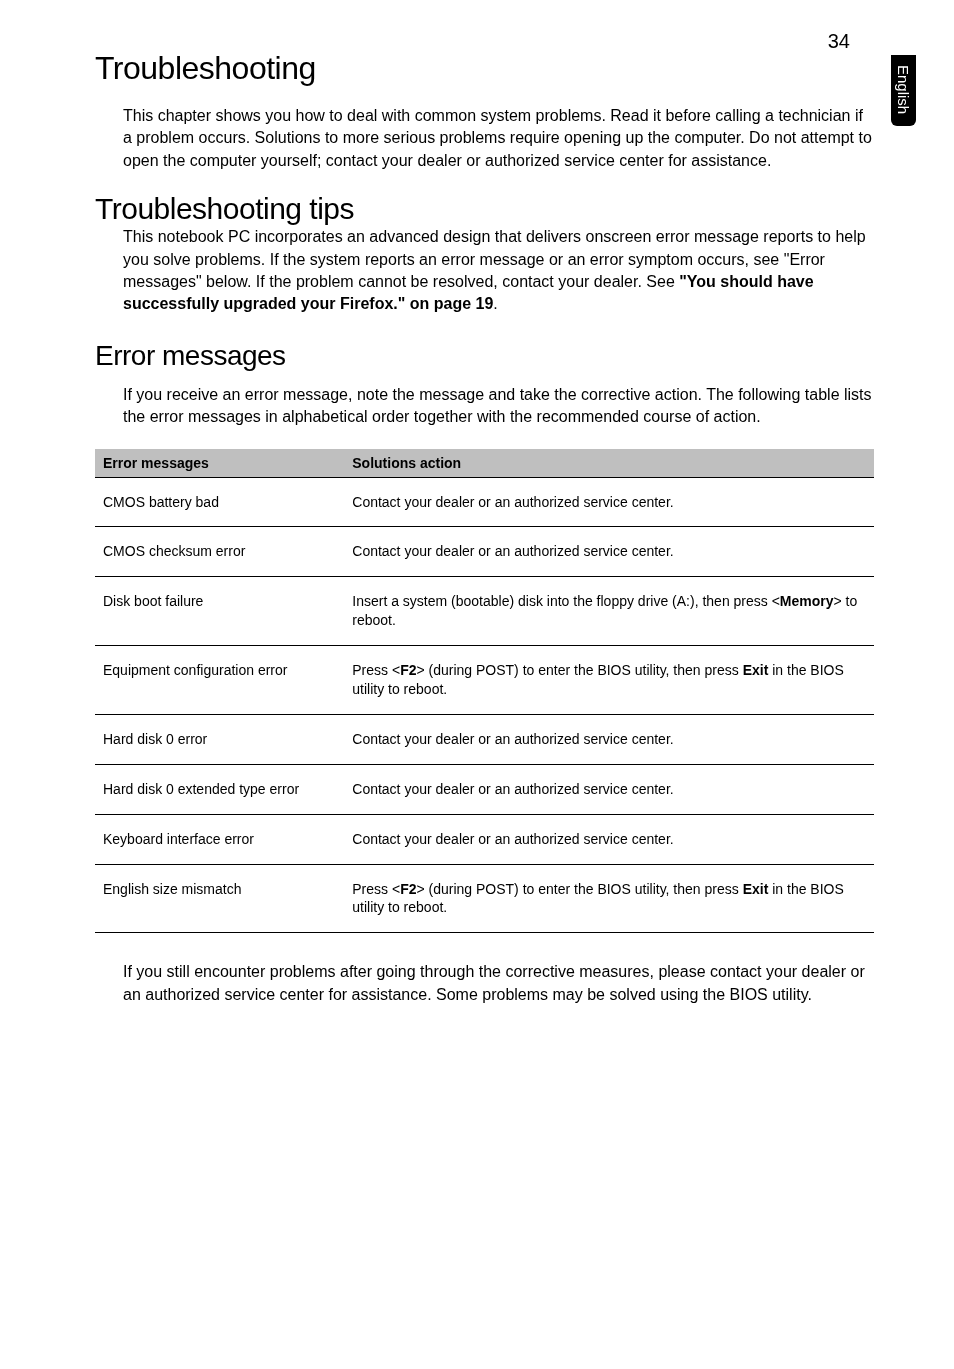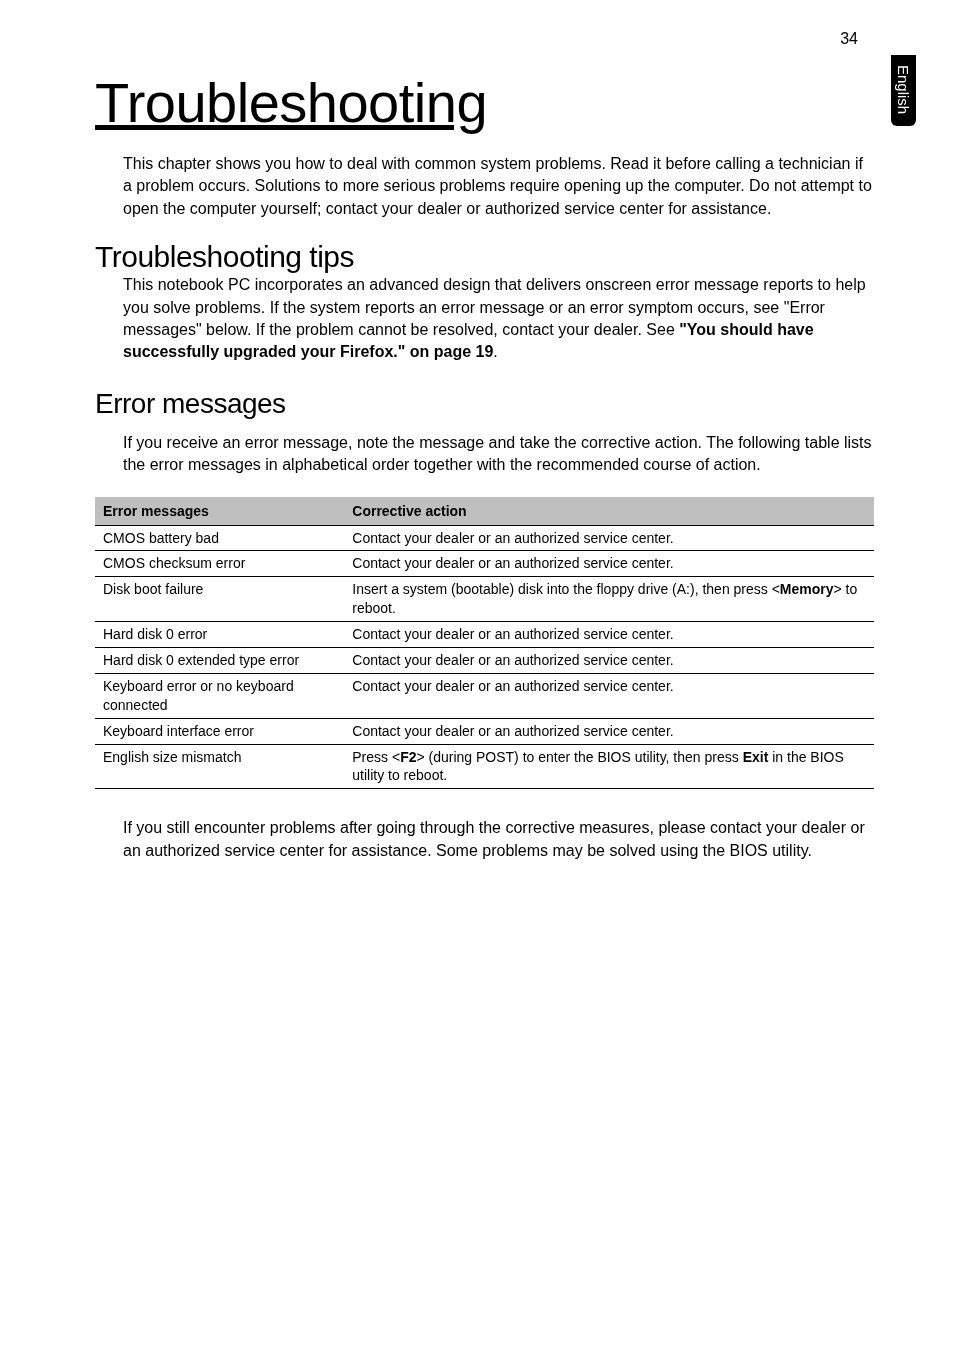--- a/index.html
+++ b/index.html
@@ -12,42 +12,40 @@
     background: #fff;
     color: #000;
     width: 954px;
     height: 1369px;
     position: relative;
     padding: 50px 80px 40px 95px;
   }
   .page-number {
     position: absolute;
     top: 30px;
-    right: 96px;
-    font-size: 16px;
+    right: 104px;
+    font-size: 20px;
   }
   .side-tab {
     position: absolute;
     top: 55px;
     right: 38px;
     background: #000;
     color: #fff;
     padding: 10px 4px 12px 4px;
     writing-mode: vertical-rl;
     text-orientation: mixed;
     font-size: 15px;
     border-radius: 0 0 6px 6px;
   }
   h1.main-title {
-    font-size: 56px;
+    font-size: 32px;
     font-weight: normal;
-    margin-top: 20px;
     margin-bottom: 18px;
     letter-spacing: -0.5px;
-    text-decoration: underline;
   }
   p.body-text {
     font-size: 16px;
     line-height: 1.4;
     margin-bottom: 20px;
     margin-left: 28px;
   }
   h2.section-title {
     font-size: 30px;
     font-weight: normal;
@@ -72,21 +70,21 @@
     font-size: 14px;
   }
   table.error-table th {
     background: #bfbfbf;
     text-align: left;
     font-weight: bold;
     padding: 6px 8px;
     border-bottom: 1px solid #000;
   }
   table.error-table td {
-    padding: 3px 8px;
+    padding: 15px 8px;
     border-bottom: 1px solid #000;
     vertical-align: top;
     line-height: 1.35;
   }
   table.error-table td:first-child {
     width: 32%;
   }
 </style>
 </head>
 <body>
@@ -105,46 +103,46 @@
 </p>
 
 <h2 class="subsection-title">Error messages</h2>
 
 <p class="body-text">If you receive an error message, note the message and take the corrective action. The following table lists the error messages in alphabetical order together with the recommended course of action.</p>
 
 <table class="error-table">
   <thead>
     <tr>
       <th>Error messages</th>
-      <th>Corrective action</th>
+      <th>Solutions action</th>
     </tr>
   </thead>
   <tbody>
   <tr>
         <td>CMOS battery bad</td>
         <td><span>Contact your dealer or an authorized service center.</span></td>
       </tr>
       <tr>
         <td>CMOS checksum error</td>
         <td><span>Contact your dealer or an authorized service center.</span></td>
       </tr>
       <tr>
         <td>Disk boot failure</td>
         <td><span>Insert a system (bootable) disk into the floppy drive (A:), then press &lt;</span><span class="bold">Memory</span><span>&gt; to reboot.</span></td>
       </tr>
       <tr>
+        <td>Equipment configuration error</td>
+        <td><span>Press &lt;</span><span class="bold">F2</span><span>&gt; (during POST) to enter the BIOS utility, then press </span><span class="bold">Exit</span><span> in the BIOS utility to reboot.</span></td>
+      </tr>
+      <tr>
         <td>Hard disk 0 error</td>
         <td><span>Contact your dealer or an authorized service center.</span></td>
       </tr>
       <tr>
         <td>Hard disk 0 extended type error</td>
-        <td><span>Contact your dealer or an authorized service center.</span></td>
-      </tr>
-      <tr>
-        <td>Keyboard error or no keyboard connected</td>
         <td><span>Contact your dealer or an authorized service center.</span></td>
       </tr>
       <tr>
         <td>Keyboard interface error</td>
         <td><span>Contact your dealer or an authorized service center.</span></td>
       </tr>
       <tr>
         <td>English size mismatch</td>
         <td><span>Press &lt;</span><span class="bold">F2</span><span>&gt; (during POST) to enter the BIOS utility, then press </span><span class="bold">Exit</span><span> in the BIOS utility to reboot.</span></td>
       </tr>

